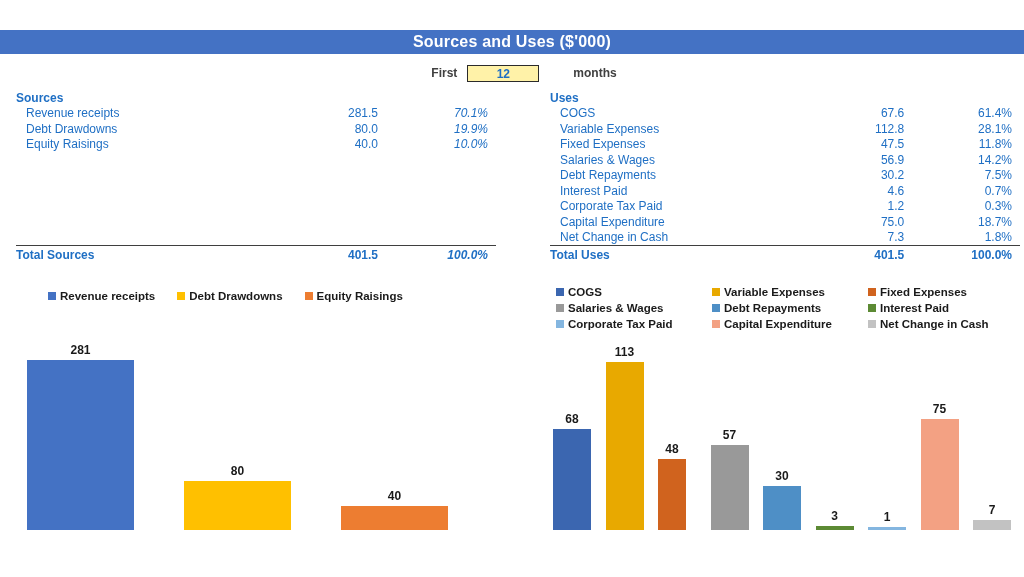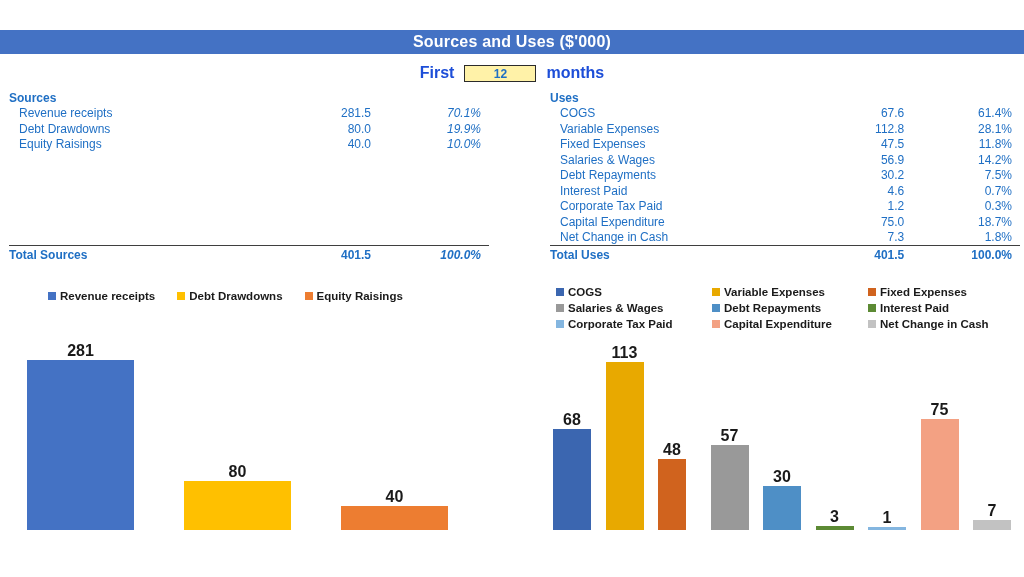--- a/index.html
+++ b/index.html
@@ -39,23 +39,24 @@
     left: 0;
     top: 62px;
     width: 1024px;
     height: 22px;
     display: flex;
     align-items: center;
     justify-content: center;
     gap: 10px;
   }
   .period-label {
-    color: #1d4ed8;
-    font-size: 16px;
-    font-weight: bold;
+    color: #404040;
+    font-size: 12px;
+    font-weight: bold;
+    margin-left: 24px;
   }
   #period-input {
     width: 72px;
     height: 17px;
     background: #FFF2A8;
     border: 1.5px solid #2b2b2b;
     color: #1F6FC4;
     font-size: 12px;
     font-weight: bold;
     text-align: center;
@@ -65,21 +66,21 @@
     padding: 0;
   }
 
   
   .panel {
     position: absolute;
     top: 90px;
     font-size: 12px;
     color: #1F6FC4;
   }
-  #sources-panel { left: 9px;  width: 480px; }
+  #sources-panel { left: 16px;  width: 480px; }
   #uses-panel    { left: 550px; width: 470px; }
 
   .panel table {
     width: 100%;
     border-collapse: collapse;
     table-layout: fixed;
   }
   .panel td { padding: 0; height: 15.5px; vertical-align: middle; }
   .col-label { text-align: left; }
   .col-value { text-align: right; }
@@ -149,21 +150,21 @@
     display: flex;
     flex-direction: column;
     justify-content: flex-end;
     align-items: center;
   }
   .bar {
     width: 100%;
     box-sizing: border-box;
   }
   .bar-label {
-    font-size: 16px;
+    font-size: 12px;
     font-weight: bold;
     color: #1a1a1a;
     margin-bottom: 3px;
     line-height: 13px;
   }
 </style>
 </head>
 <body>
 
 <div id="title-bar">

